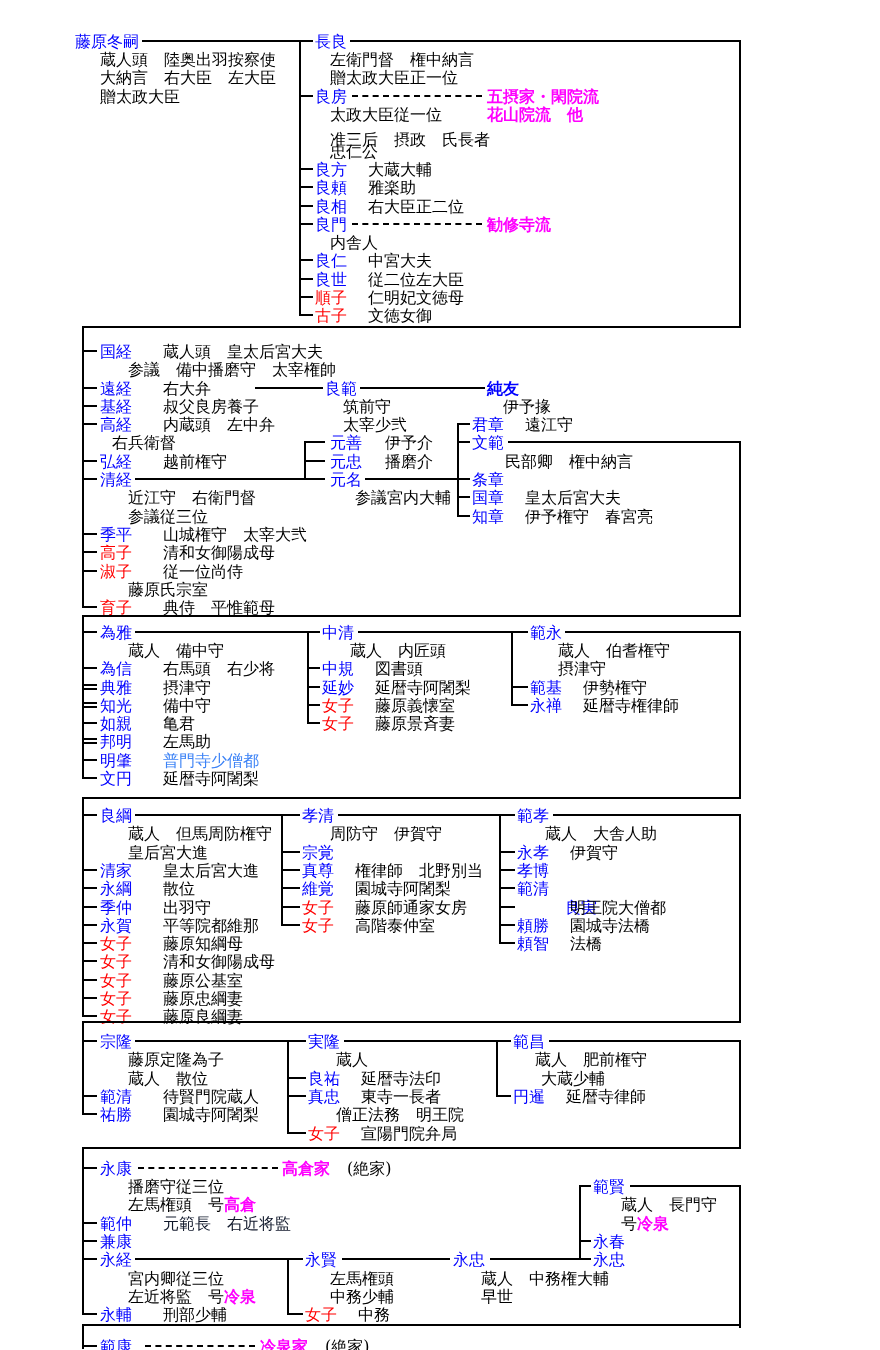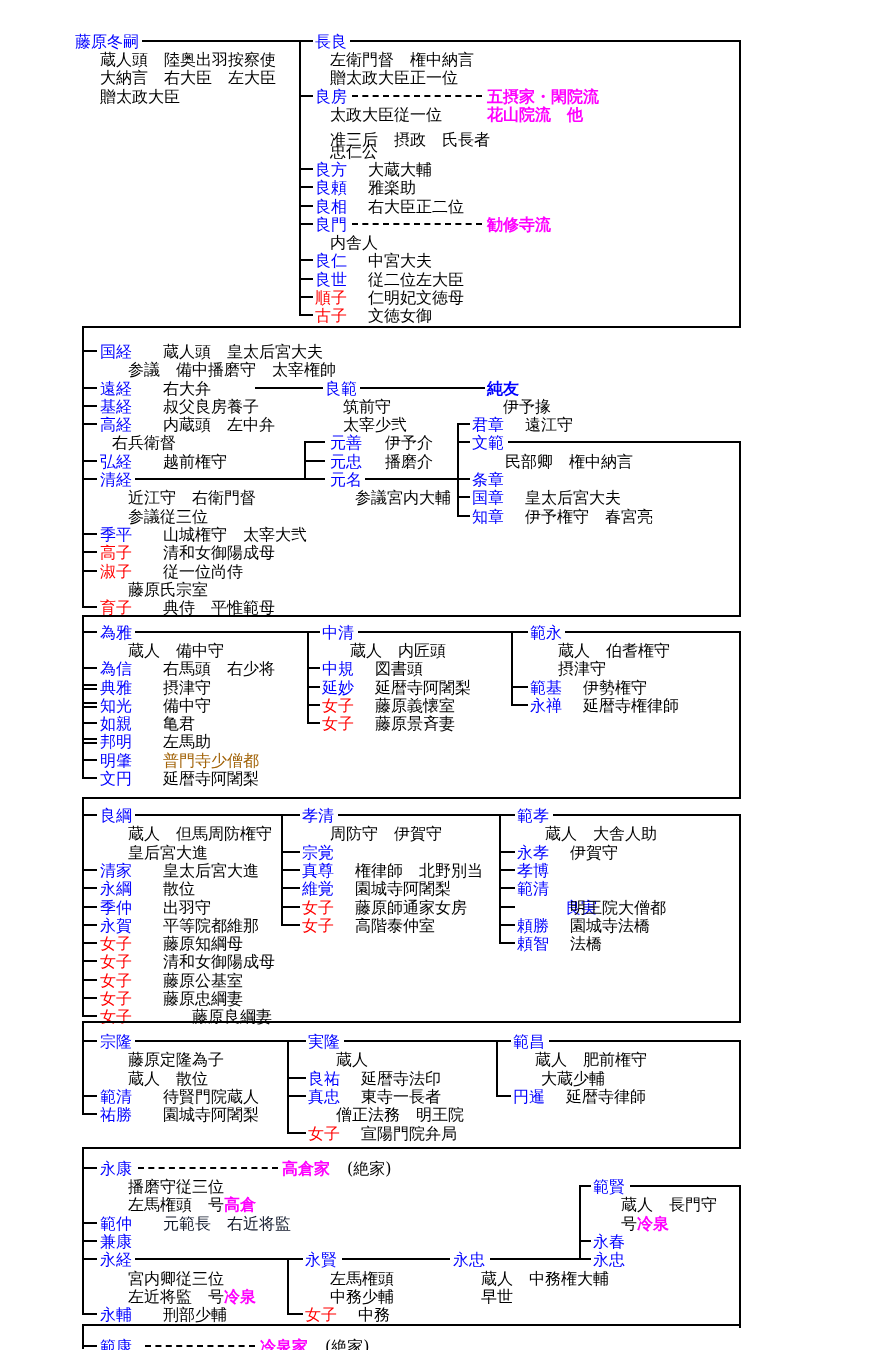--- a/index.html
+++ b/index.html
@@ -112,21 +112,21 @@
     <span class="t" style="left: 375px; top: 697px; color: rgb(0, 0, 0);">藤原義懐室</span>
     <span class="t" style="left: 530px; top: 697px; color: rgb(0, 0, 255);">永禅</span>
     <span class="t" style="left: 583px; top: 697px; color: rgb(0, 0, 0);">延暦寺権律師</span>
     <span class="t" style="left: 100px; top: 715px; color: rgb(0, 0, 255);">如親</span>
     <span class="t" style="left: 163px; top: 715px; color: rgb(0, 0, 0);">亀君</span>
     <span class="t" style="left: 322px; top: 715px; color: rgb(255, 0, 0);">女子</span>
     <span class="t" style="left: 375px; top: 715px; color: rgb(0, 0, 0);">藤原景斉妻</span>
     <span class="t" style="left: 100px; top: 733px; color: rgb(0, 0, 255);">邦明</span>
     <span class="t" style="left: 163px; top: 733px; color: rgb(0, 0, 0);">左馬助</span>
     <span class="t" style="left: 100px; top: 752px; color: rgb(0, 0, 255);">明肇</span>
-    <span class="t" style="left: 163px; top: 752px; color: #a16207;">普門寺少僧都</span>
+    <span class="t" style="left: 163px; top: 752px; color: #3b82f6;">普門寺少僧都</span>
     <span class="t" style="left: 100px; top: 770px; color: rgb(0, 0, 255);">文円</span>
     <span class="t" style="left: 163px; top: 770px; color: rgb(0, 0, 0);">延暦寺阿闍梨</span>
     <span class="t" style="left: 100px; top: 807px; color: rgb(0, 0, 255);">良綱</span>
     <span class="t" style="left: 302px; top: 807px; color: rgb(0, 0, 255);">孝清</span>
     <span class="t" style="left: 517px; top: 807px; color: rgb(0, 0, 255);">範孝</span>
     <span class="t" style="left: 128px; top: 825px; color: rgb(0, 0, 0);">蔵人　但馬周防権守</span>
     <span class="t" style="left: 330px; top: 825px; color: rgb(0, 0, 0);">周防守　伊賀守</span>
     <span class="t" style="left: 545px; top: 825px; color: rgb(0, 0, 0);">蔵人　大舎人助</span>
     <span class="t" style="left: 128px; top: 844px; color: rgb(0, 0, 0);">皇后宮大進</span>
     <span class="t" style="left: 302px; top: 844px; color: rgb(0, 0, 255);">宗覚</span>
@@ -158,21 +158,21 @@
     <span class="t" style="left: 163px; top: 935px; color: rgb(0, 0, 0);">藤原知綱母</span>
     <span class="t" style="left: 517px; top: 935px; color: rgb(0, 0, 255);">頼智</span>
     <span class="t" style="left: 570px; top: 935px; color: rgb(0, 0, 0);">法橋</span>
     <span class="t" style="left: 100px; top: 953px; color: rgb(255, 0, 0);">女子</span>
     <span class="t" style="left: 163px; top: 953px; color: rgb(0, 0, 0);">清和女御陽成母</span>
     <span class="t" style="left: 100px; top: 972px; color: rgb(255, 0, 0);">女子</span>
     <span class="t" style="left: 163px; top: 972px; color: rgb(0, 0, 0);">藤原公基室</span>
     <span class="t" style="left: 100px; top: 990px; color: rgb(255, 0, 0);">女子</span>
     <span class="t" style="left: 163px; top: 990px; color: rgb(0, 0, 0);">藤原忠綱妻</span>
     <span class="t" style="left: 100px; top: 1008px; color: rgb(255, 0, 0);">女子</span>
-    <span class="t" style="left: 163px; top: 1008px; color: rgb(0, 0, 0); margin-left: 29px;">藤原良綱妻</span>
+    <span class="t" style="left: 163px; top: 1008px; color: rgb(0, 0, 0);">藤原良綱妻</span>
     <span class="t" style="left: 100px; top: 1033px; color: rgb(0, 0, 255);">宗隆</span>
     <span class="t" style="left: 308px; top: 1033px; color: rgb(0, 0, 255);">実隆</span>
     <span class="t" style="left: 513px; top: 1033px; color: rgb(0, 0, 255);">範昌</span>
     <span class="t" style="left: 128px; top: 1051px; color: rgb(0, 0, 0);">藤原定隆為子</span>
     <span class="t" style="left: 336px; top: 1051px; color: rgb(0, 0, 0);">蔵人</span>
     <span class="t" style="left: 535px; top: 1051px; color: rgb(0, 0, 0);">蔵人　肥前権守</span>
     <span class="t" style="left: 128px; top: 1070px; color: rgb(0, 0, 0);">蔵人　散位</span>
     <span class="t" style="left: 308px; top: 1070px; color: rgb(0, 0, 255);">良祐</span>
     <span class="t" style="left: 361px; top: 1070px; color: rgb(0, 0, 0);">延暦寺法印</span>
     <span class="t" style="left: 541px; top: 1070px; color: rgb(0, 0, 0);">大蔵少輔</span>

